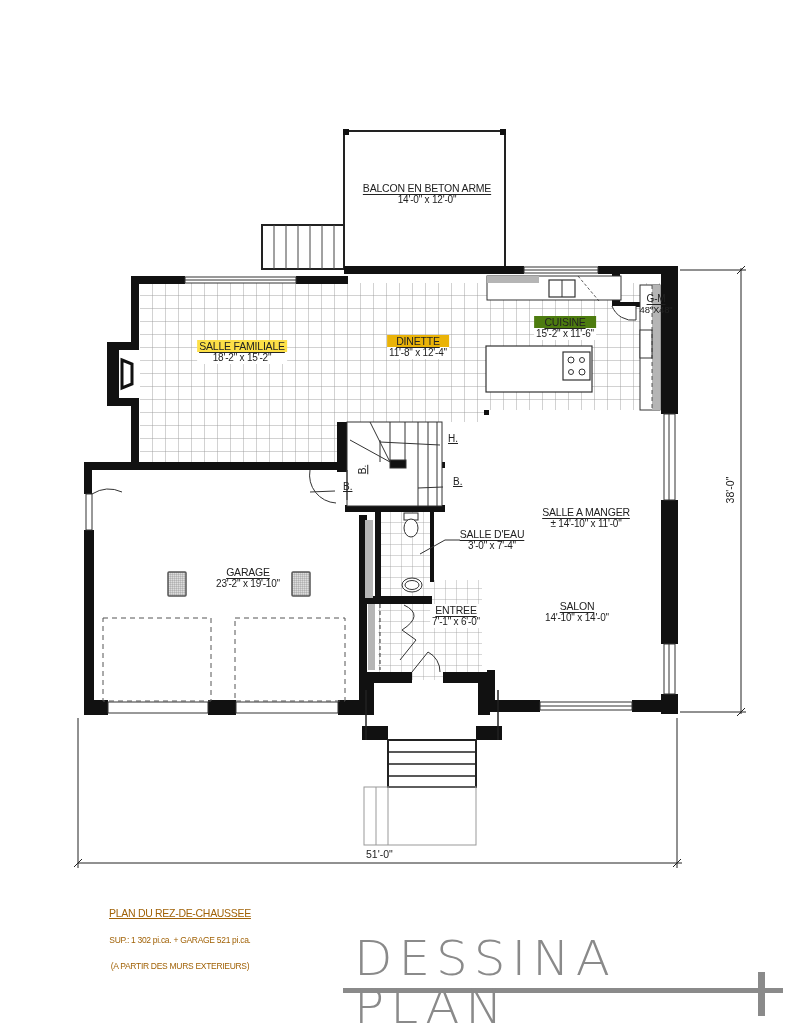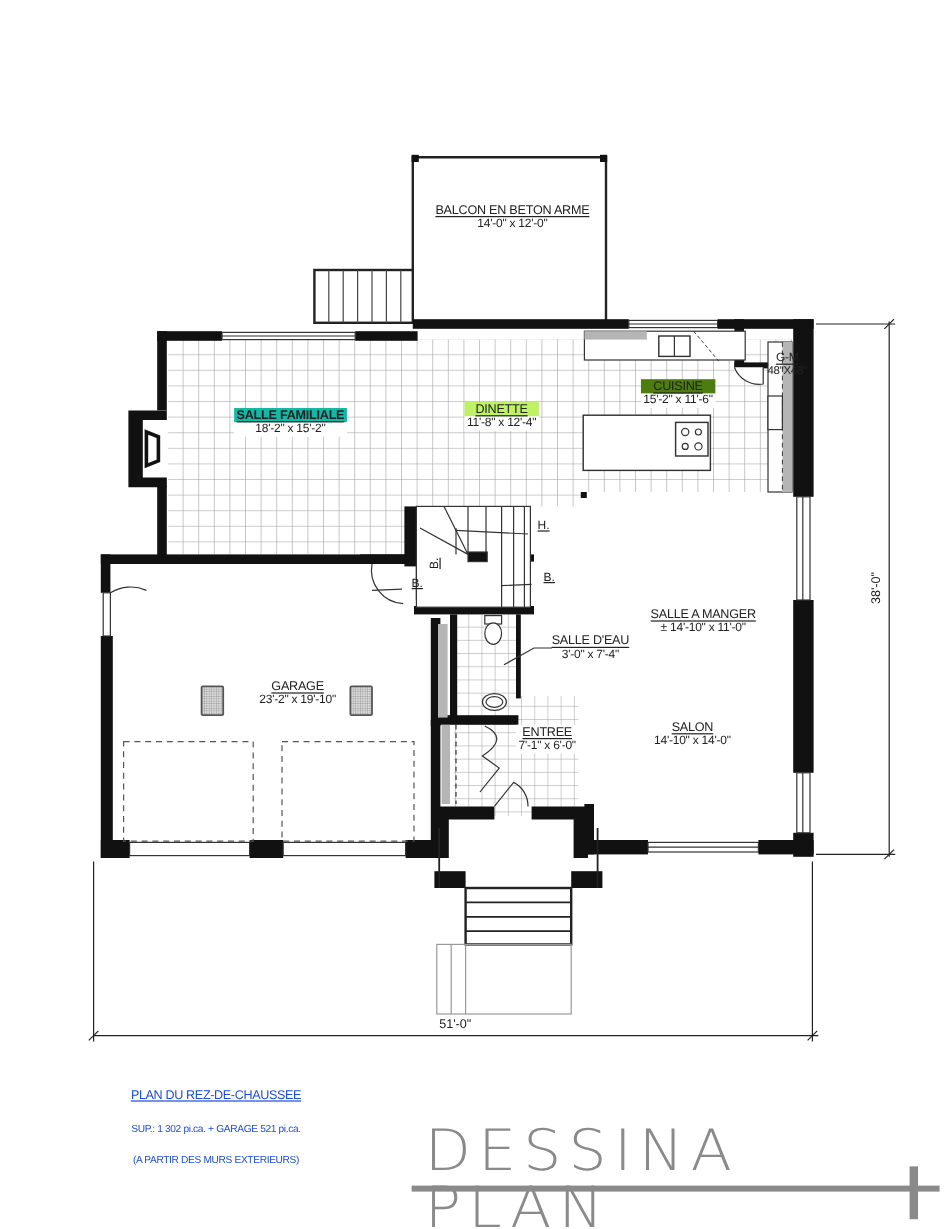--- a/index.html
+++ b/index.html
@@ -4,21 +4,21 @@
 <style>
   html, body { margin: 0; padding: 0; background: #ffffff; }
   body { width: 791px; height: 1024px; position: relative; overflow: hidden; font-family: "Liberation Sans", sans-serif; }
   #plan { position: absolute; left: 0; top: 0; }
   .room-label { position: absolute; text-align: center; transform: translateX(-50%); color: #222; line-height: 1.15; white-space: nowrap; }
   .room-name { font-size: 10.5px; text-decoration: underline; text-underline-offset: 2px; letter-spacing: -0.2px; display: block; }
   .room-dim { font-size: 10px; display: block; letter-spacing: -0.2px; }
   .mark { position: absolute; font-size: 10px; color: #222; text-decoration: underline; }
   .dim-text { position: absolute; font-size: 10.5px; color: #222; }
   .dim-vert { transform: rotate(-90deg); transform-origin: center; }
-  .title-block { position: absolute; left: 100px; top: 907px; width: 160px; text-align: center; color: #1d4ed8; }
+  .title-block { position: absolute; left: 100px; top: 907px; width: 160px; text-align: center; color: #a16207; }
   .title-block .t1 { font-size: 10.5px; text-decoration: underline; display: block; letter-spacing: -0.3px; }
   .title-block .t2 { font-size: 8.5px; display: block; letter-spacing: -0.3px; margin-top: 16px; }
   .brand { position: absolute; left: 354px; top: 933px; font-size: 50px; color: #8a8a8a; letter-spacing: 6px; font-family: "DejaVu Sans", sans-serif; font-weight: 200; line-height: 1; transform: scaleY(0.95); }
 </style>
 </head>
 <body>
 
 <svg id="plan" width="791" height="1024" viewBox="0 0 791 1024" xmlns="http://www.w3.org/2000/svg">
   <defs>
     <pattern id="tile" width="13" height="13" patternUnits="userSpaceOnUse" x="140" y="283">
@@ -200,32 +200,32 @@
     <line x1="680" y1="712" x2="746" y2="712"></line>
     <path d="M737 274 L745 266 M737 716 L745 708"></path>
   </g>
 
   <g fill="#8a8a8a">
     <rect x="343" y="988" width="440" height="5"></rect>
     <rect x="758" y="972" width="7" height="44"></rect>
   </g>
 </svg>
 
-<div class="room-label" style="left:427px; top:169px;">
+<div class="room-label" style="left:427px; top:182px;">
   <span class="room-name">BALCON EN BETON ARME</span>
   <span class="room-dim">14'-0" x 12'-0"</span>
 </div>
 
 <div class="room-label" style="left:242px; top:340px;">
-  <span class="room-name" style="background:#14b8a6;padding:0 2px;font-weight:bold;">SALLE FAMILIALE</span>
+  <span class="room-name" style="background:#fde047;padding:0 2px;">SALLE FAMILIALE</span>
   <span class="room-dim" style="background:#fff;padding:0 2px;">18'-2" x 15'-2"</span>
 </div>
 
 <div class="room-label" style="left:418px; top:335px;">
-  <span class="room-name" style="background:#bef264;padding:0 2px;">DINETTE</span>
+  <span class="room-name" style="background:#eab308;padding:0 2px;">DINETTE</span>
   <span class="room-dim" style="background:#fff;padding:0 2px;">11'-8" x 12'-4"</span>
 </div>
 
 <div class="room-label" style="left:565px; top:316px;">
   <span class="room-name" style="background:#4d7c0f;padding:0 2px;">CUISINE</span>
   <span class="room-dim" style="background:#fff;padding:0 2px;">15'-2" x 11'-6"</span>
 </div>
 
 <div class="room-label" style="left:656px; top:293px;">
   <span class="room-name" style="font-size:10px;">G-M</span>

